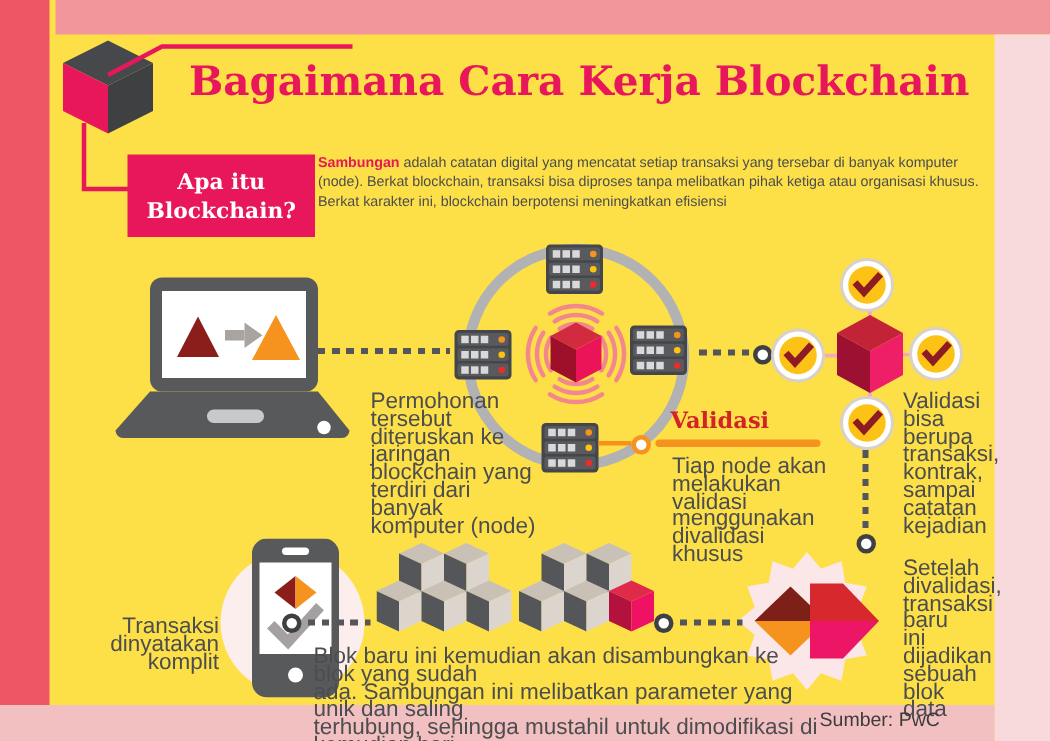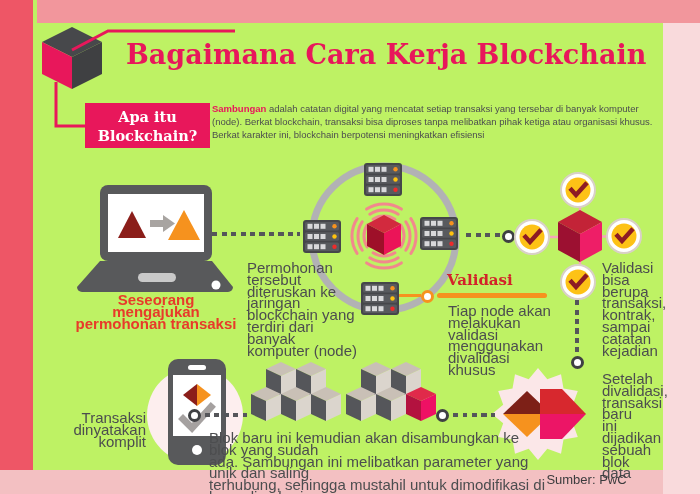--- a/index.html
+++ b/index.html
@@ -1,27 +1,27 @@
 <!DOCTYPE html>
 <html><head>
 <meta charset="utf-8">
 <style>
   html,body{margin:0;padding:0;background:#fff;}
-  #stage{position:relative;width:700px;height:494px;overflow:hidden;background:#bef264;
+  #stage{position:relative;width:700px;height:494px;overflow:hidden;background:#fde047;
          font-family:"Liberation Sans",sans-serif;}
   .abs{position:absolute;}
   .txt{position:absolute;font-size:15px;line-height:11.8px;color:#4c4d4f;white-space:pre-line;}
   .bar{position:absolute;}
   #left-bar{left:0;top:0;width:33px;height:470px;background:#ee5666;}
   #top-bar{left:37px;top:0;width:663px;height:23px;background:#f2969c;}
   #right-panel{left:663px;top:23px;width:37px;height:471px;background:#f9dadc;}
   #bottom-bar{left:0;top:470px;width:663px;height:24px;background:#f3c0c2;}
   #main-title{left:126px;top:38px;width:540px;font-family:"DejaVu Serif",serif;
       font-weight:bold;font-size:27px;line-height:34px;color:#e8175b;}
-  #intro-box{left:85px;top:103px;width:125px;height:45px;background:#e8175b;
+  #intro-box{left:85px;top:103px;width:125px;height:55px;background:#e8175b;
       display:flex;align-items:center;justify-content:center;text-align:center;
       font-family:"DejaVu Serif",serif;font-weight:bold;font-size:14.5px;line-height:19px;
       color:#ffffff;white-space:pre-line;}
   #intro-accent{left:201px;top:104px;width:4px;height:38px;background:#e8175b;}
   #intro-para{left:212px;top:102px;width:450px;font-size:9.5px;line-height:13px;color:#4c4d4f;}
   #intro-para b{color:#e8175b;}
   .dash-h{position:absolute;height:4px;background:repeating-linear-gradient(90deg,#55565a 0 5px,transparent 5px 9.5px);}
   .dash-v{position:absolute;width:4px;background:repeating-linear-gradient(180deg,#55565a 0 5px,transparent 5px 9.5px);}
   .ring{position:absolute;width:7px;height:7px;border:3px solid #3f4043;border-radius:50%;background:#fff;}
   .ring.orange{border-color:#f6921e;}
@@ -65,22 +65,20 @@
     <rect x="30" y="2" width="112" height="76" rx="8" fill="#58595b"></rect>
     <rect x="38" y="11" width="96" height="58" fill="#ffffff"></rect>
     <polygon points="62,28 48,55 76,55" fill="#8b1e1a"></polygon>
     <rect x="80" y="37" width="13" height="7" fill="#a8a4a1"></rect>
     <polygon points="93,32 105,40.5 93,49" fill="#a8a4a1"></polygon>
     <polygon points="114,27 98,57 130,57" fill="#f6921e"></polygon>
     <path d="M30,78 L142,78 L163,104 A5 5 0 0 1 158,109 L12,109 A5 5 0 0 1 7,104 Z" fill="#58595b"></path>
     <rect x="68" y="90" width="38" height="9" rx="4.5" fill="#c9c9c9"></rect>
     <circle cx="146" cy="102" r="4.5" fill="#ffffff"></circle>
   </svg>
-  <div id="caption-request" class="txt">Seseorang mengajukan
-permohonan transaksi</div>
 
   <div class="dash-h" style="left:212px;top:232px;width:88px"></div>
 
   <svg class="abs" style="left:300px;top:152px" width="172" height="172" viewBox="0 0 172 172">
     <defs>
       <g id="server">
         <rect x="0" y="0" width="38" height="33" rx="3" fill="#45464a"></rect>
         <rect x="2" y="2" width="34" height="8.5" rx="1.5" fill="#585a5e"></rect>
         <rect x="2" y="12.2" width="34" height="8.5" rx="1.5" fill="#585a5e"></rect>
         <rect x="2" y="22.4" width="34" height="8.5" rx="1.5" fill="#585a5e"></rect>

